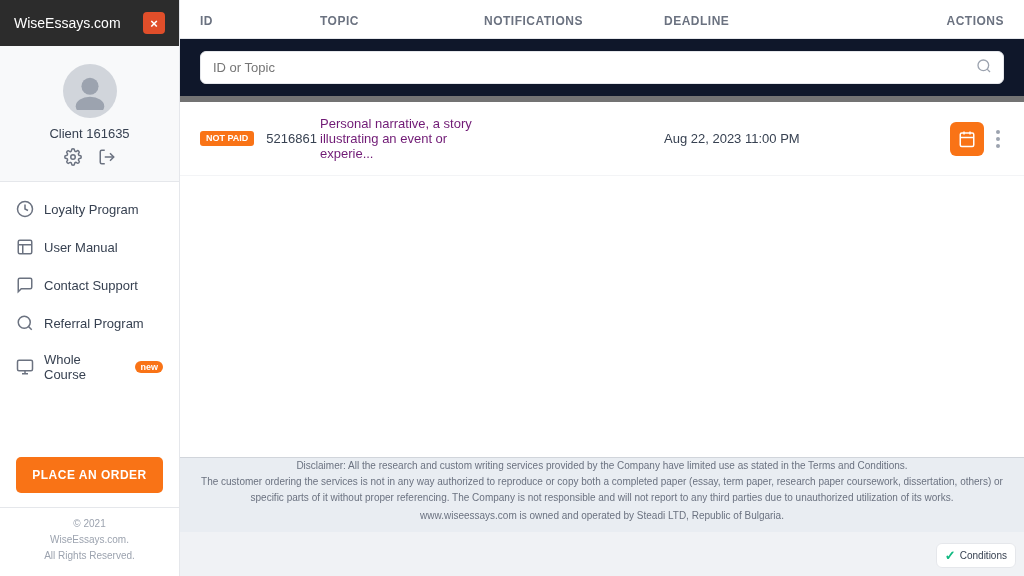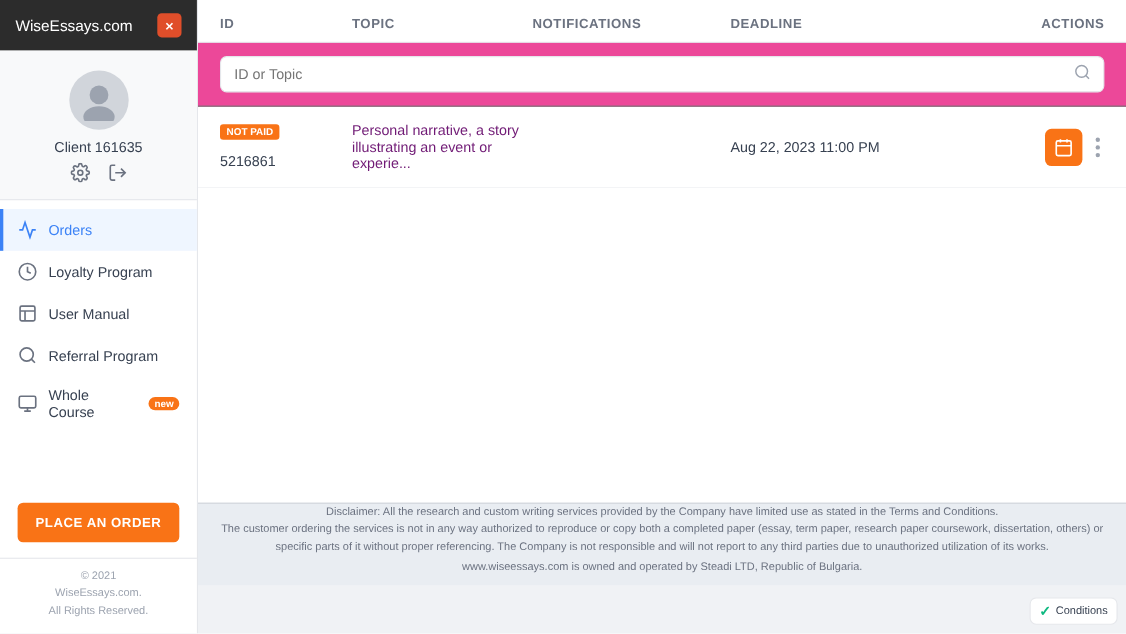--- a/index.html
+++ b/index.html
@@ -184,22 +184,22 @@
       font-size: 12px;
       font-weight: bold;
       color: #6b7280;
       letter-spacing: 0.5px;
       text-transform: uppercase;
     }
 
     
     .search-bar {
       padding: 12px 20px;
-      border-bottom: 1px solid #737373;
-      background: #ec4899;
+      border-bottom: 6px solid #737373;
+      background: #0f172a;
       position: relative;
     }
 
     .search-input {
       width: 100%;
       padding: 8px 36px 8px 12px;
       border: 1px solid #e5e7eb;
       border-radius: 6px;
       font-size: 13px;
       color: #374151;
@@ -219,21 +219,21 @@
     
     .order-row {
       display: grid;
       grid-template-columns: 120px 1fr 180px 200px 140px;
       padding: 14px 20px;
       border-bottom: 1px solid #f3f4f6;
       align-items: center;
       background: #fff;
     }
 
-    .order-id-cell { display: flex; flex-direction: column; gap: 12px; }
+    .order-id-cell { display: flex; gap: 12px; }
 
     .not-paid-badge {
       background: #f97316;
       color: #fff;
       font-size: 9px;
       padding: 2px 6px;
       border-radius: 3px;
       font-weight: bold;
       display: inline-block;
       width: fit-content;
@@ -345,28 +345,20 @@
           <path d="M9 21H5a2 2 0 0 1-2-2V5a2 2 0 0 1 2-2h4"></path>
           <polyline points="16 17 21 12 16 7"></polyline>
           <line x1="21" y1="12" x2="9" y2="12"></line>
         </svg>
       </span>
     </div>
   </div>
 
   <nav class="sidebar-nav">
 
-    <div class="nav-item active">
-      <span class="nav-icon">
-        <svg width="18" height="18" viewBox="0 0 24 24" fill="none" stroke="#3b82f6" stroke-width="2">
-          <polyline points="22 12 18 12 15 21 9 3 6 12 2 12"></polyline>
-        </svg>
-      </span>
-      <span>Orders</span>
-    </div>
 
     <div class="nav-item">
       <span class="nav-icon">
         <svg width="18" height="18" viewBox="0 0 24 24" fill="none" stroke="#6b7280" stroke-width="2">
           <circle cx="12" cy="12" r="10"></circle>
           <path d="M12 6v6l4 2"></path>
         </svg>
       </span>
       <span>Loyalty Program</span>
     </div>
@@ -375,20 +367,28 @@
       <span class="nav-icon">
         <svg width="18" height="18" viewBox="0 0 24 24" fill="none" stroke="#6b7280" stroke-width="2">
           <rect x="3" y="3" width="18" height="18" rx="2"></rect>
           <line x1="3" y1="9" x2="21" y2="9"></line>
           <line x1="9" y1="21" x2="9" y2="9"></line>
         </svg>
       </span>
       <span>User Manual</span>
     </div>
 
+    <div class="nav-item">
+      <span class="nav-icon">
+        <svg width="18" height="18" viewBox="0 0 24 24" fill="none" stroke="#6b7280" stroke-width="2">
+          <path d="M21 15a2 2 0 0 1-2 2H7l-4 4V5a2 2 0 0 1 2-2h14a2 2 0 0 1 2 2z"></path>
+        </svg>
+      </span>
+      <span>Contact Support</span>
+    </div>
 
     <div class="nav-item">
       <span class="nav-icon">
         <svg width="18" height="18" viewBox="0 0 24 24" fill="none" stroke="#6b7280" stroke-width="2">
           <circle cx="11" cy="11" r="8"></circle>
           <line x1="21" y1="21" x2="16.65" y2="16.65"></line>
         </svg>
       </span>
       <span>Referral Program</span>
     </div>

